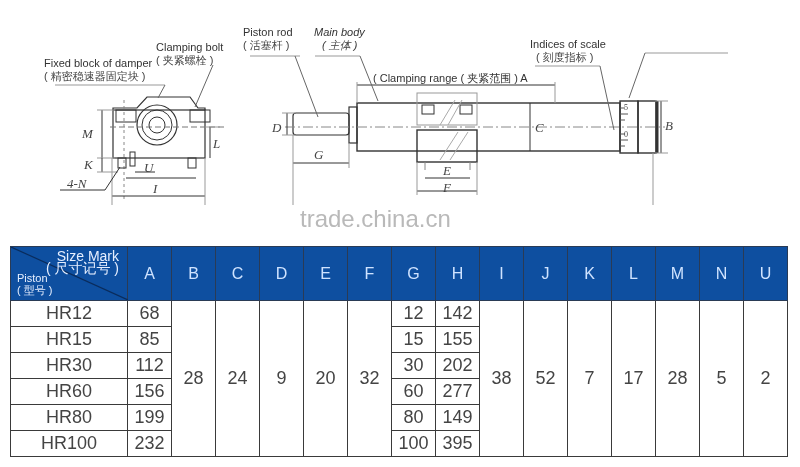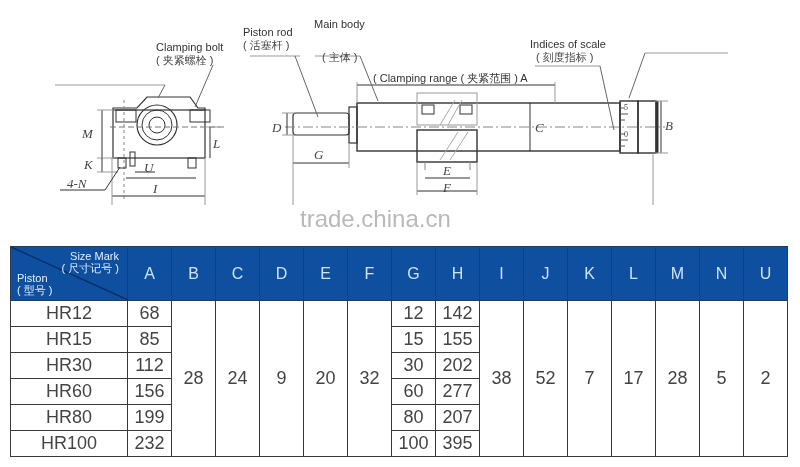--- a/index.html
+++ b/index.html
@@ -7,21 +7,21 @@
   #drawing { position:absolute; left:0; top:0; width:800px; height:240px; }
   .lbl { position:absolute; font-size:11px; color:#333; line-height:13px; white-space:nowrap; font-family:"Liberation Sans", sans-serif; }
   .lbl .cn { display:block; color:#444; }
   .dim { position:absolute; font-family:"Liberation Serif", serif; font-style:italic; font-size:13px; color:#444; }
   .watermark { position:absolute; left:300px; top:205px; font-size:24px; color:#b9b9b9; font-family:"Liberation Sans", sans-serif; letter-spacing:0px; }
   table.spec { position:absolute; left:10px; top:246px; border-collapse:collapse; table-layout:fixed; }
   table.spec td, table.spec th { border:1.5px solid #3a3a3a; text-align:center; font-size:18px; color:#444; padding:0; height:25px; }
   table.spec thead th { background:#0e4fa0; color:#cfe3ff; font-weight:normal; font-size:16px; height:53px; border-color:#2a3b55; }
   table.spec thead th.corner { position:relative; }
   .corner svg { position:absolute; left:0; top:0; }
-  .corner .sm { position:absolute; right:8px; top:3px; font-size:11px; line-height:12px; text-align:right; color:#e6efff; }
+  .corner .sm { position:absolute; right:8px; top:3px; font-size:14px; line-height:12px; text-align:right; color:#e6efff; }
   .corner .md { position:absolute; left:6px; bottom:4px; font-size:11px; line-height:12px; text-align:left; color:#e6efff; }
   .tall { vertical-align:middle; }
 </style>
 </head>
 <body>
 
 <div id="drawing">
   <svg width="800" height="240" style="position:absolute;left:0;top:0;">
     <g stroke="#333" fill="none" stroke-width="1">
 
@@ -110,31 +110,35 @@
       <line x1="295" y1="56" x2="318" y2="117" stroke="#666"></line>
       <line x1="315" y1="56" x2="360" y2="56" stroke="#999"></line>
       <line x1="360" y1="56" x2="378" y2="101" stroke="#666"></line>
       <line x1="535" y1="66" x2="600" y2="66" stroke="#999"></line>
       <line x1="600" y1="66" x2="614" y2="130" stroke="#666"></line>
       <line x1="645" y1="53" x2="728" y2="53" stroke="#999"></line>
       <line x1="645" y1="53" x2="629" y2="98" stroke="#666"></line>
     </g>
   </svg>
 
+  <div class="lbl" style="left:44px;top:57px;">
+    <span>Fixed block of damper</span>
+    <span class="cn">( 精密稳速器固定块 )</span>
+  </div>
   <div class="lbl" style="left:156px;top:41px;">
     <span>Clamping bolt</span>
     <span class="cn">( 夹紧螺栓 )</span>
   </div>
   <div class="lbl" style="left:243px;top:26px;">
     <span>Piston rod</span>
     <span class="cn">( 活塞杆 )</span>
   </div>
-  <div class="lbl" style="left:314px;top:18px;">
+  <div class="lbl" style="left:314px;top:26px;font-style:italic;">
     <span>Main body</span>
-    <span class="cn" style="padding-left:8px;margin-top:20px;">( 主体 )</span>
+    <span class="cn" style="padding-left:8px;">( 主体 )</span>
   </div>
   <div class="lbl" style="left:530px;top:38px;">
     <span>Indices of scale</span>
     <span class="cn" style="padding-left:6px;">( 刻度指标 )</span>
   </div>
   <div class="lbl" style="left:373px;top:72px;">( Clamping range ( 夹紧范围 ) A</div>
 
   <span class="dim" style="left:82px;top:126px;">M</span>
   <span class="dim" style="left:213px;top:136px;">L</span>
   <span class="dim" style="left:84px;top:157px;">K</span>
@@ -232,21 +236,21 @@
     <tr>
       <td>HR60</td>
       <td>156</td>
       <td>60</td>
       <td>277</td>
     </tr>
     <tr>
       <td>HR80</td>
       <td>199</td>
       <td>80</td>
-      <td>207</td>
+      <td>149</td>
     </tr>
     <tr>
       <td>HR100</td>
       <td>232</td>
       <td>100</td>
       <td>395</td>
     </tr>
   </tbody>
 </table>
 

